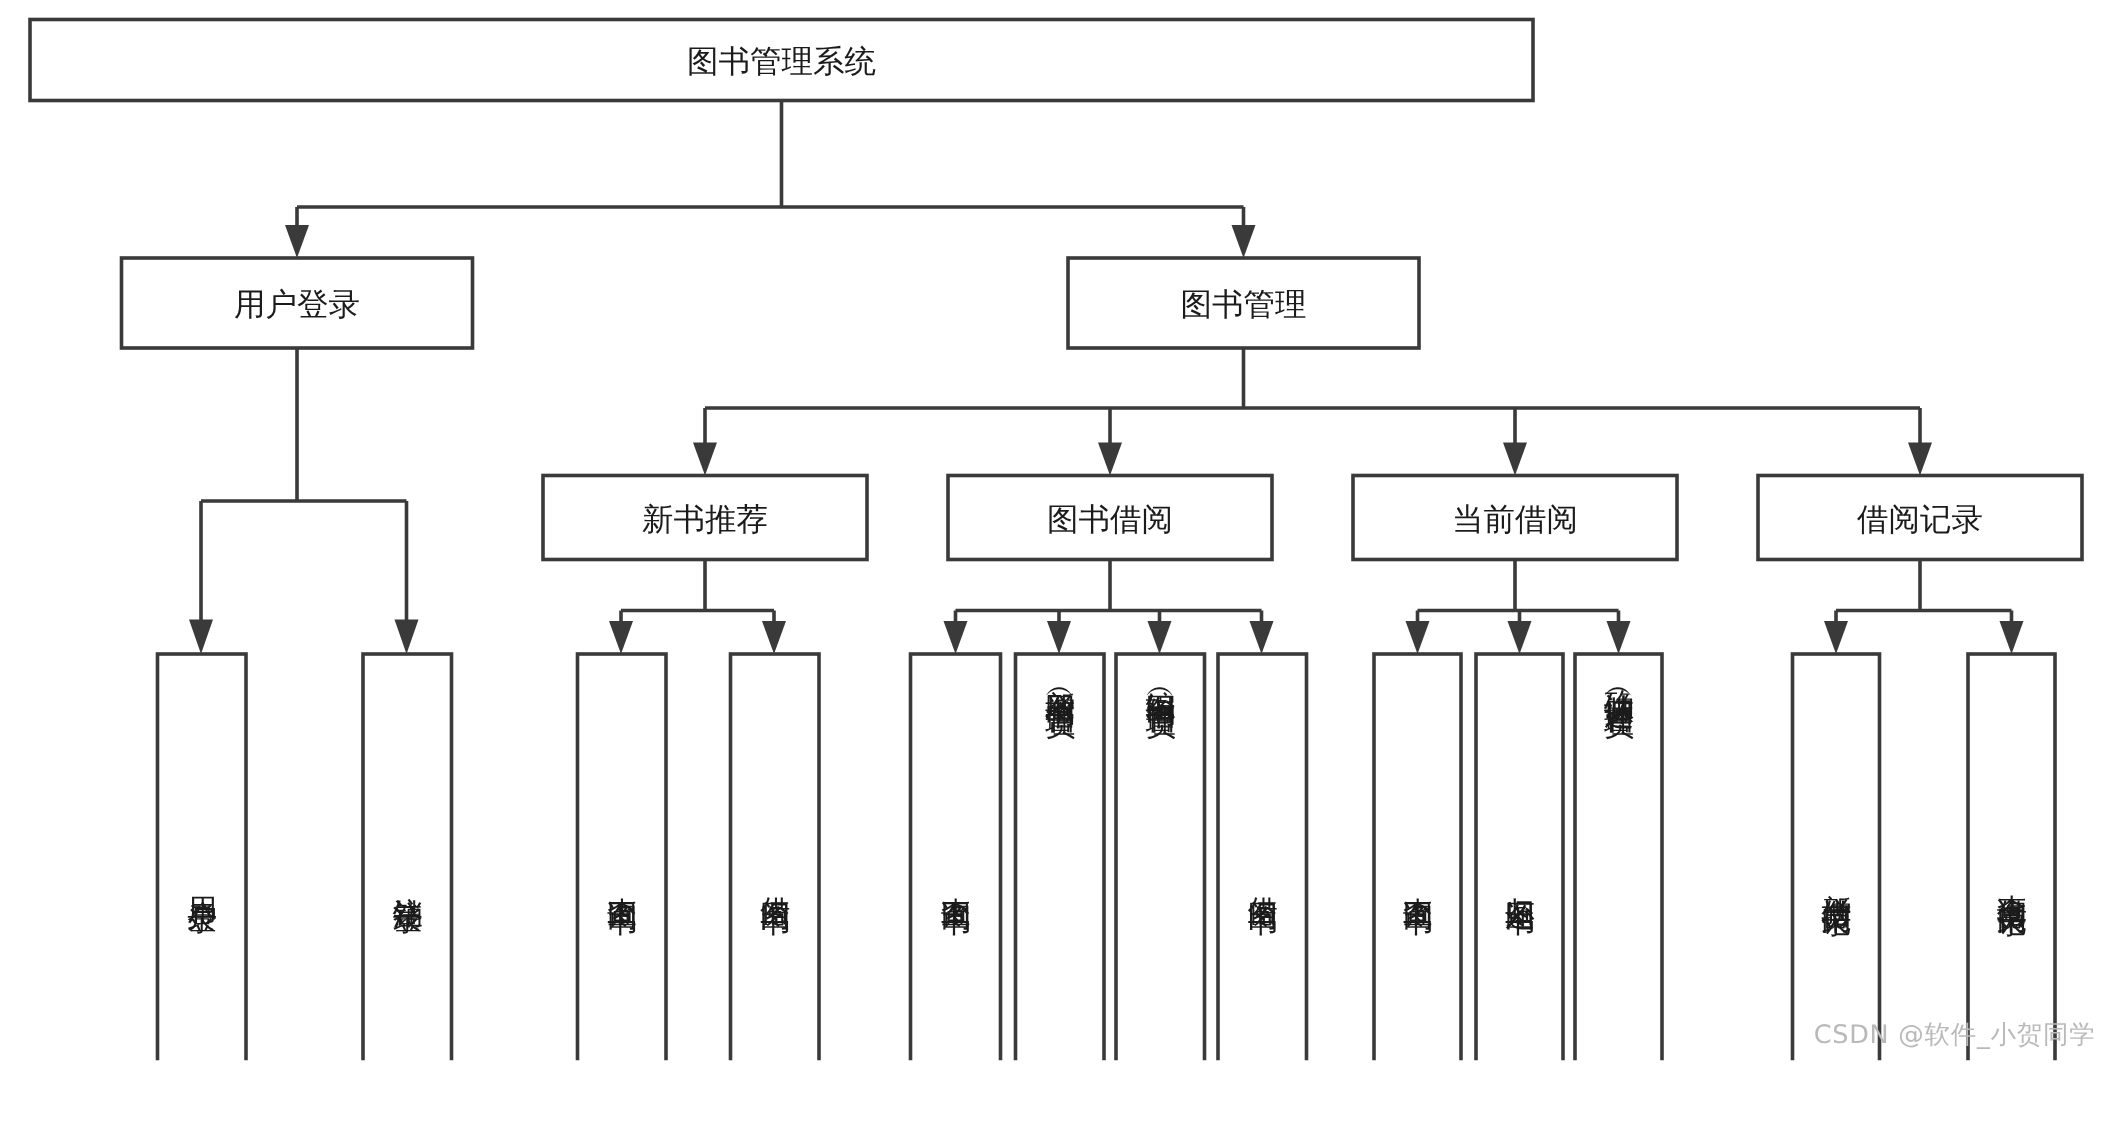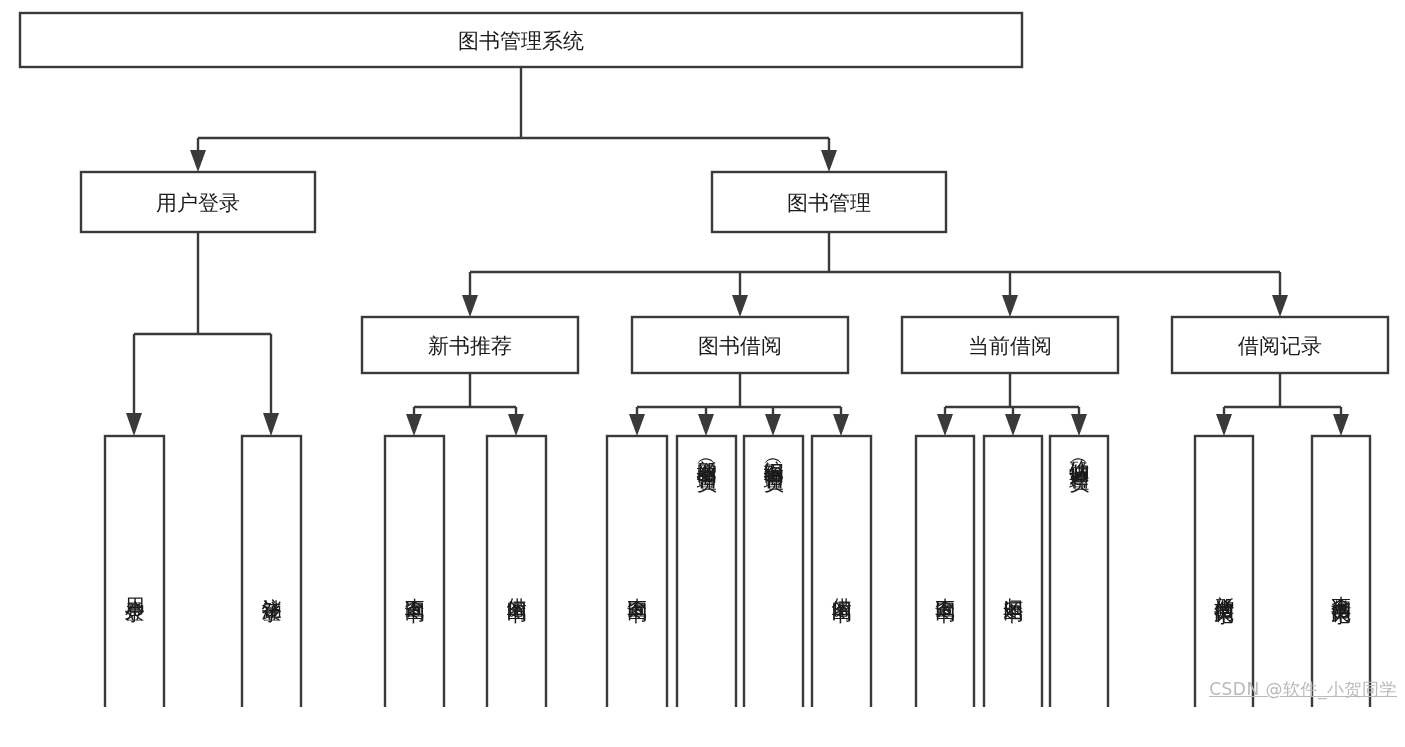--- a/index.html
+++ b/index.html
@@ -69,21 +69,20 @@
   .watermark {
     position: absolute;
     right: 8px;
     bottom: 6px;
     font-family: "DejaVu Sans", "Liberation Sans", sans-serif;
     font-size: 17px;
     color: #b9b9b9;
     letter-spacing: 0.5px;
     white-space: nowrap;
     pointer-events: none;
-    text-decoration: underline;
   }
 </style>
 </head>
 <body>
 
 <div id="stage">
 
   <svg class="diagram" viewBox="0 0 1405 747">
 
     <g>

